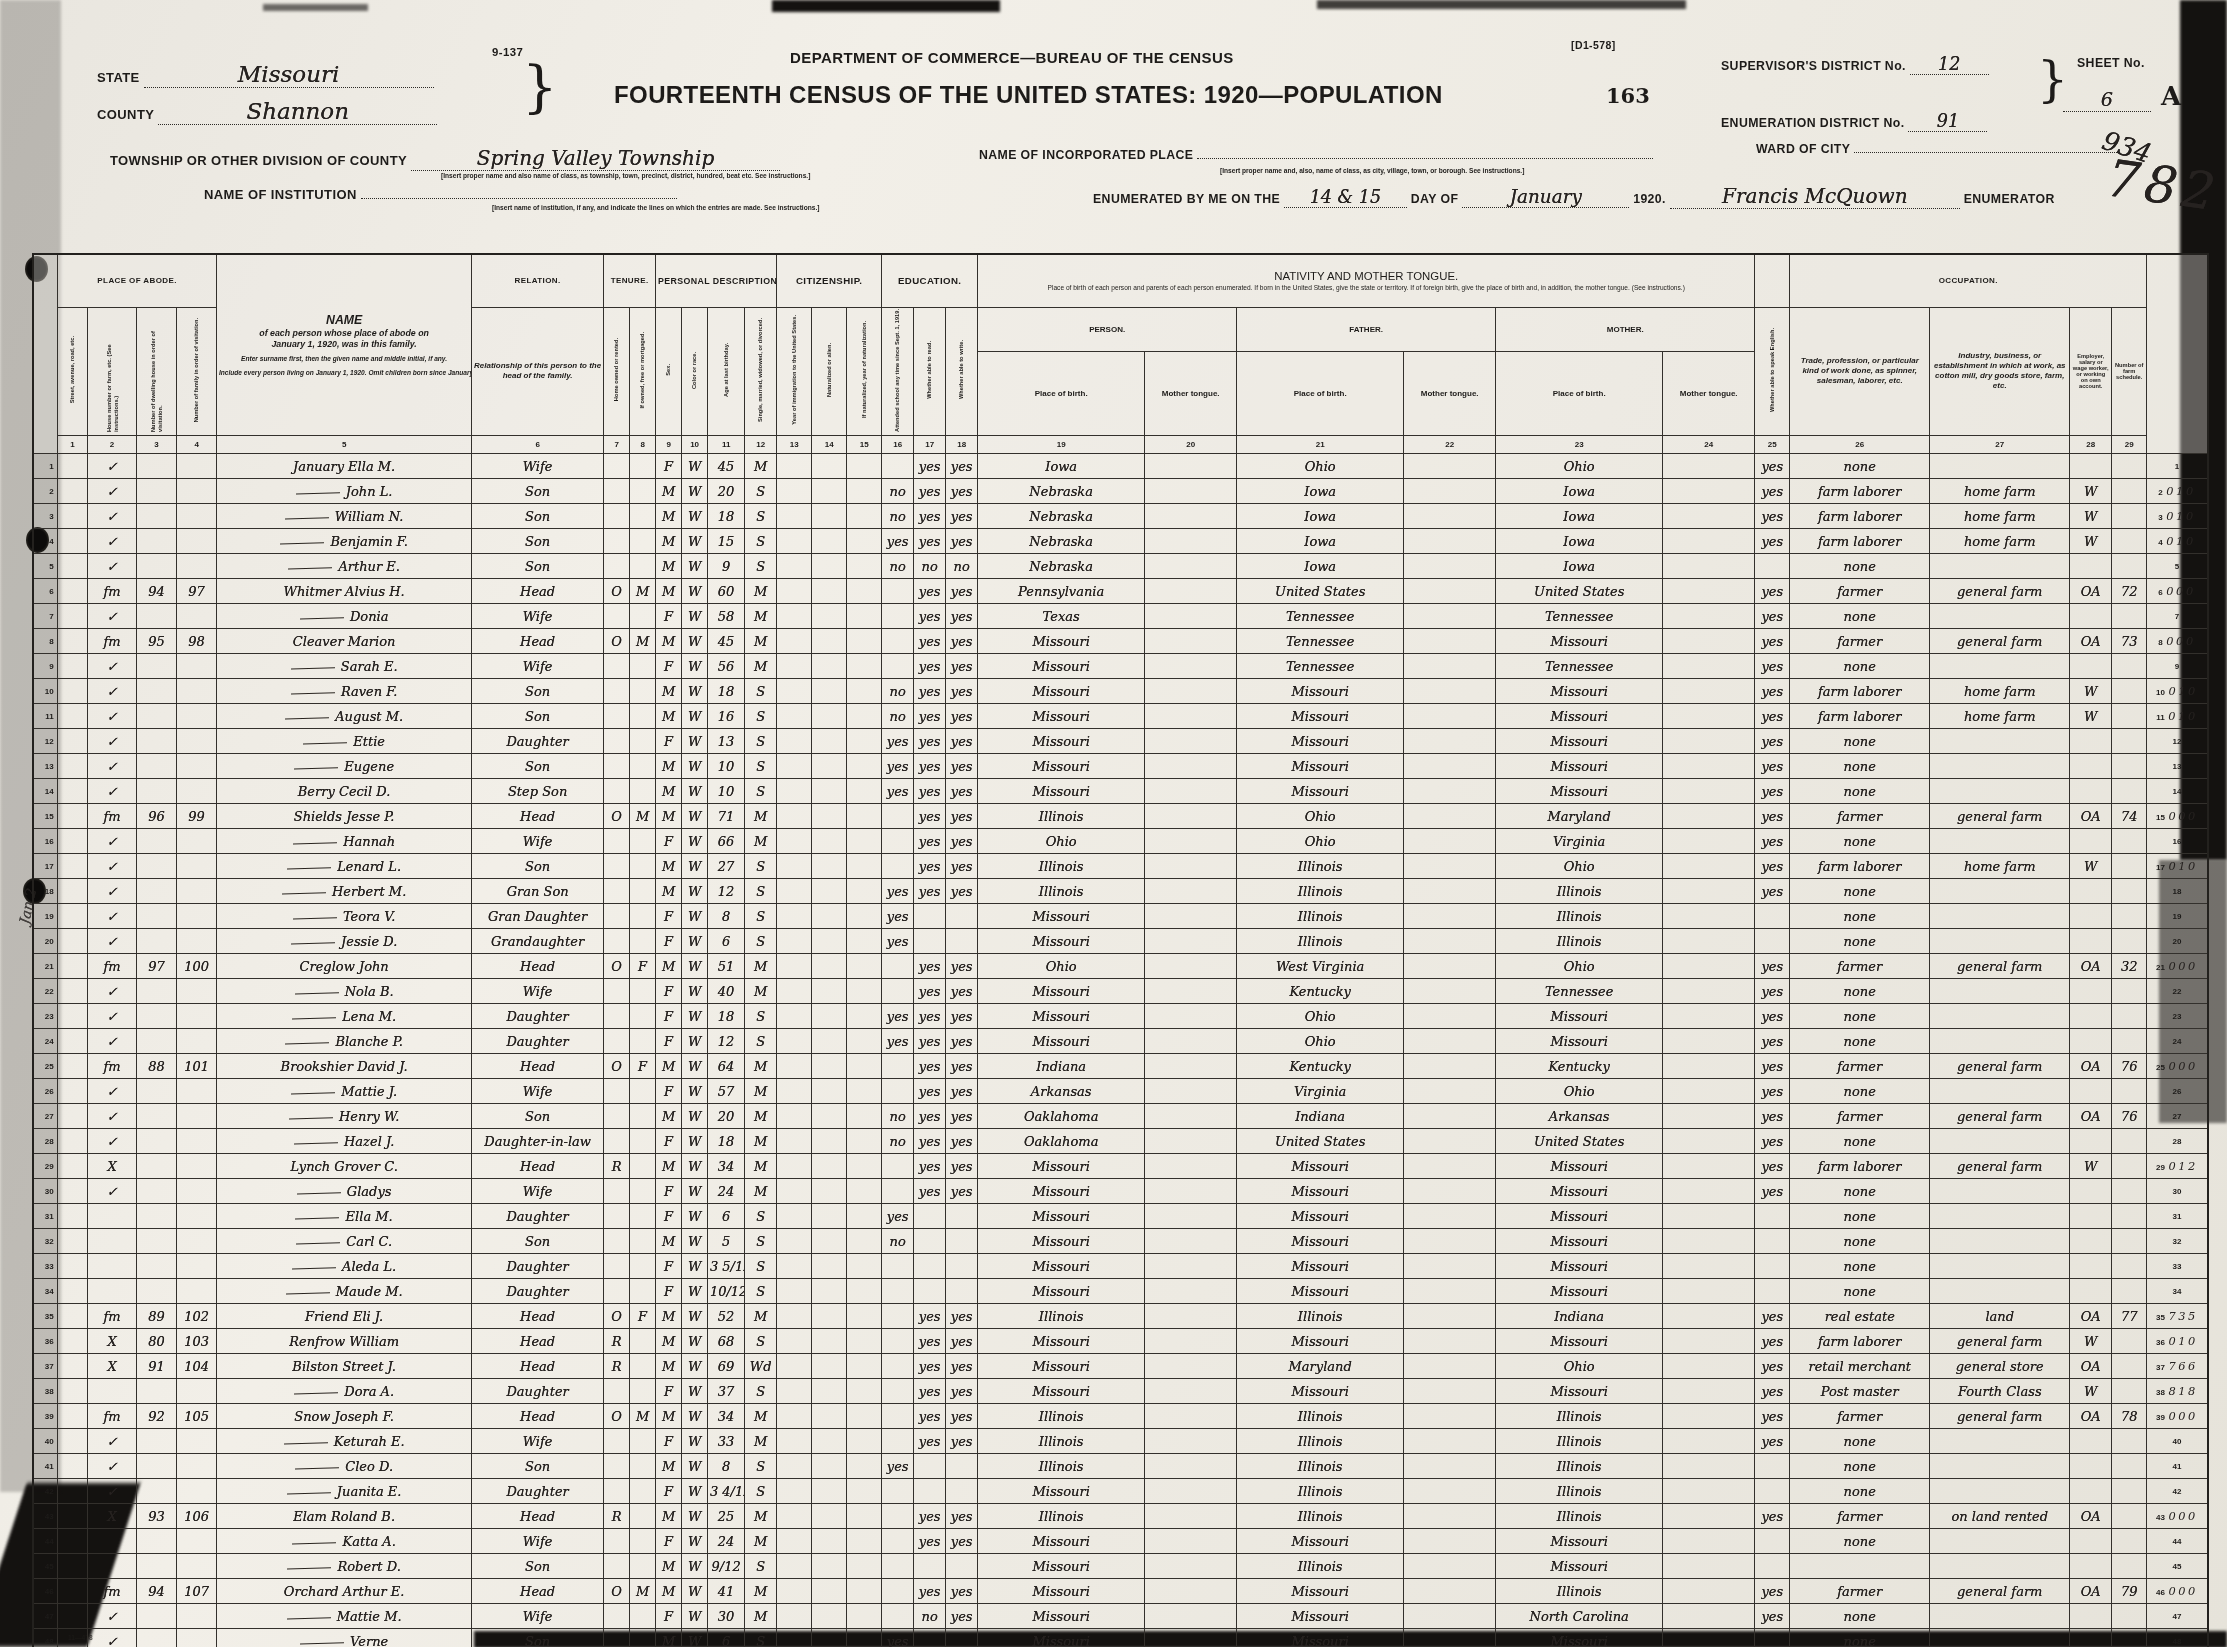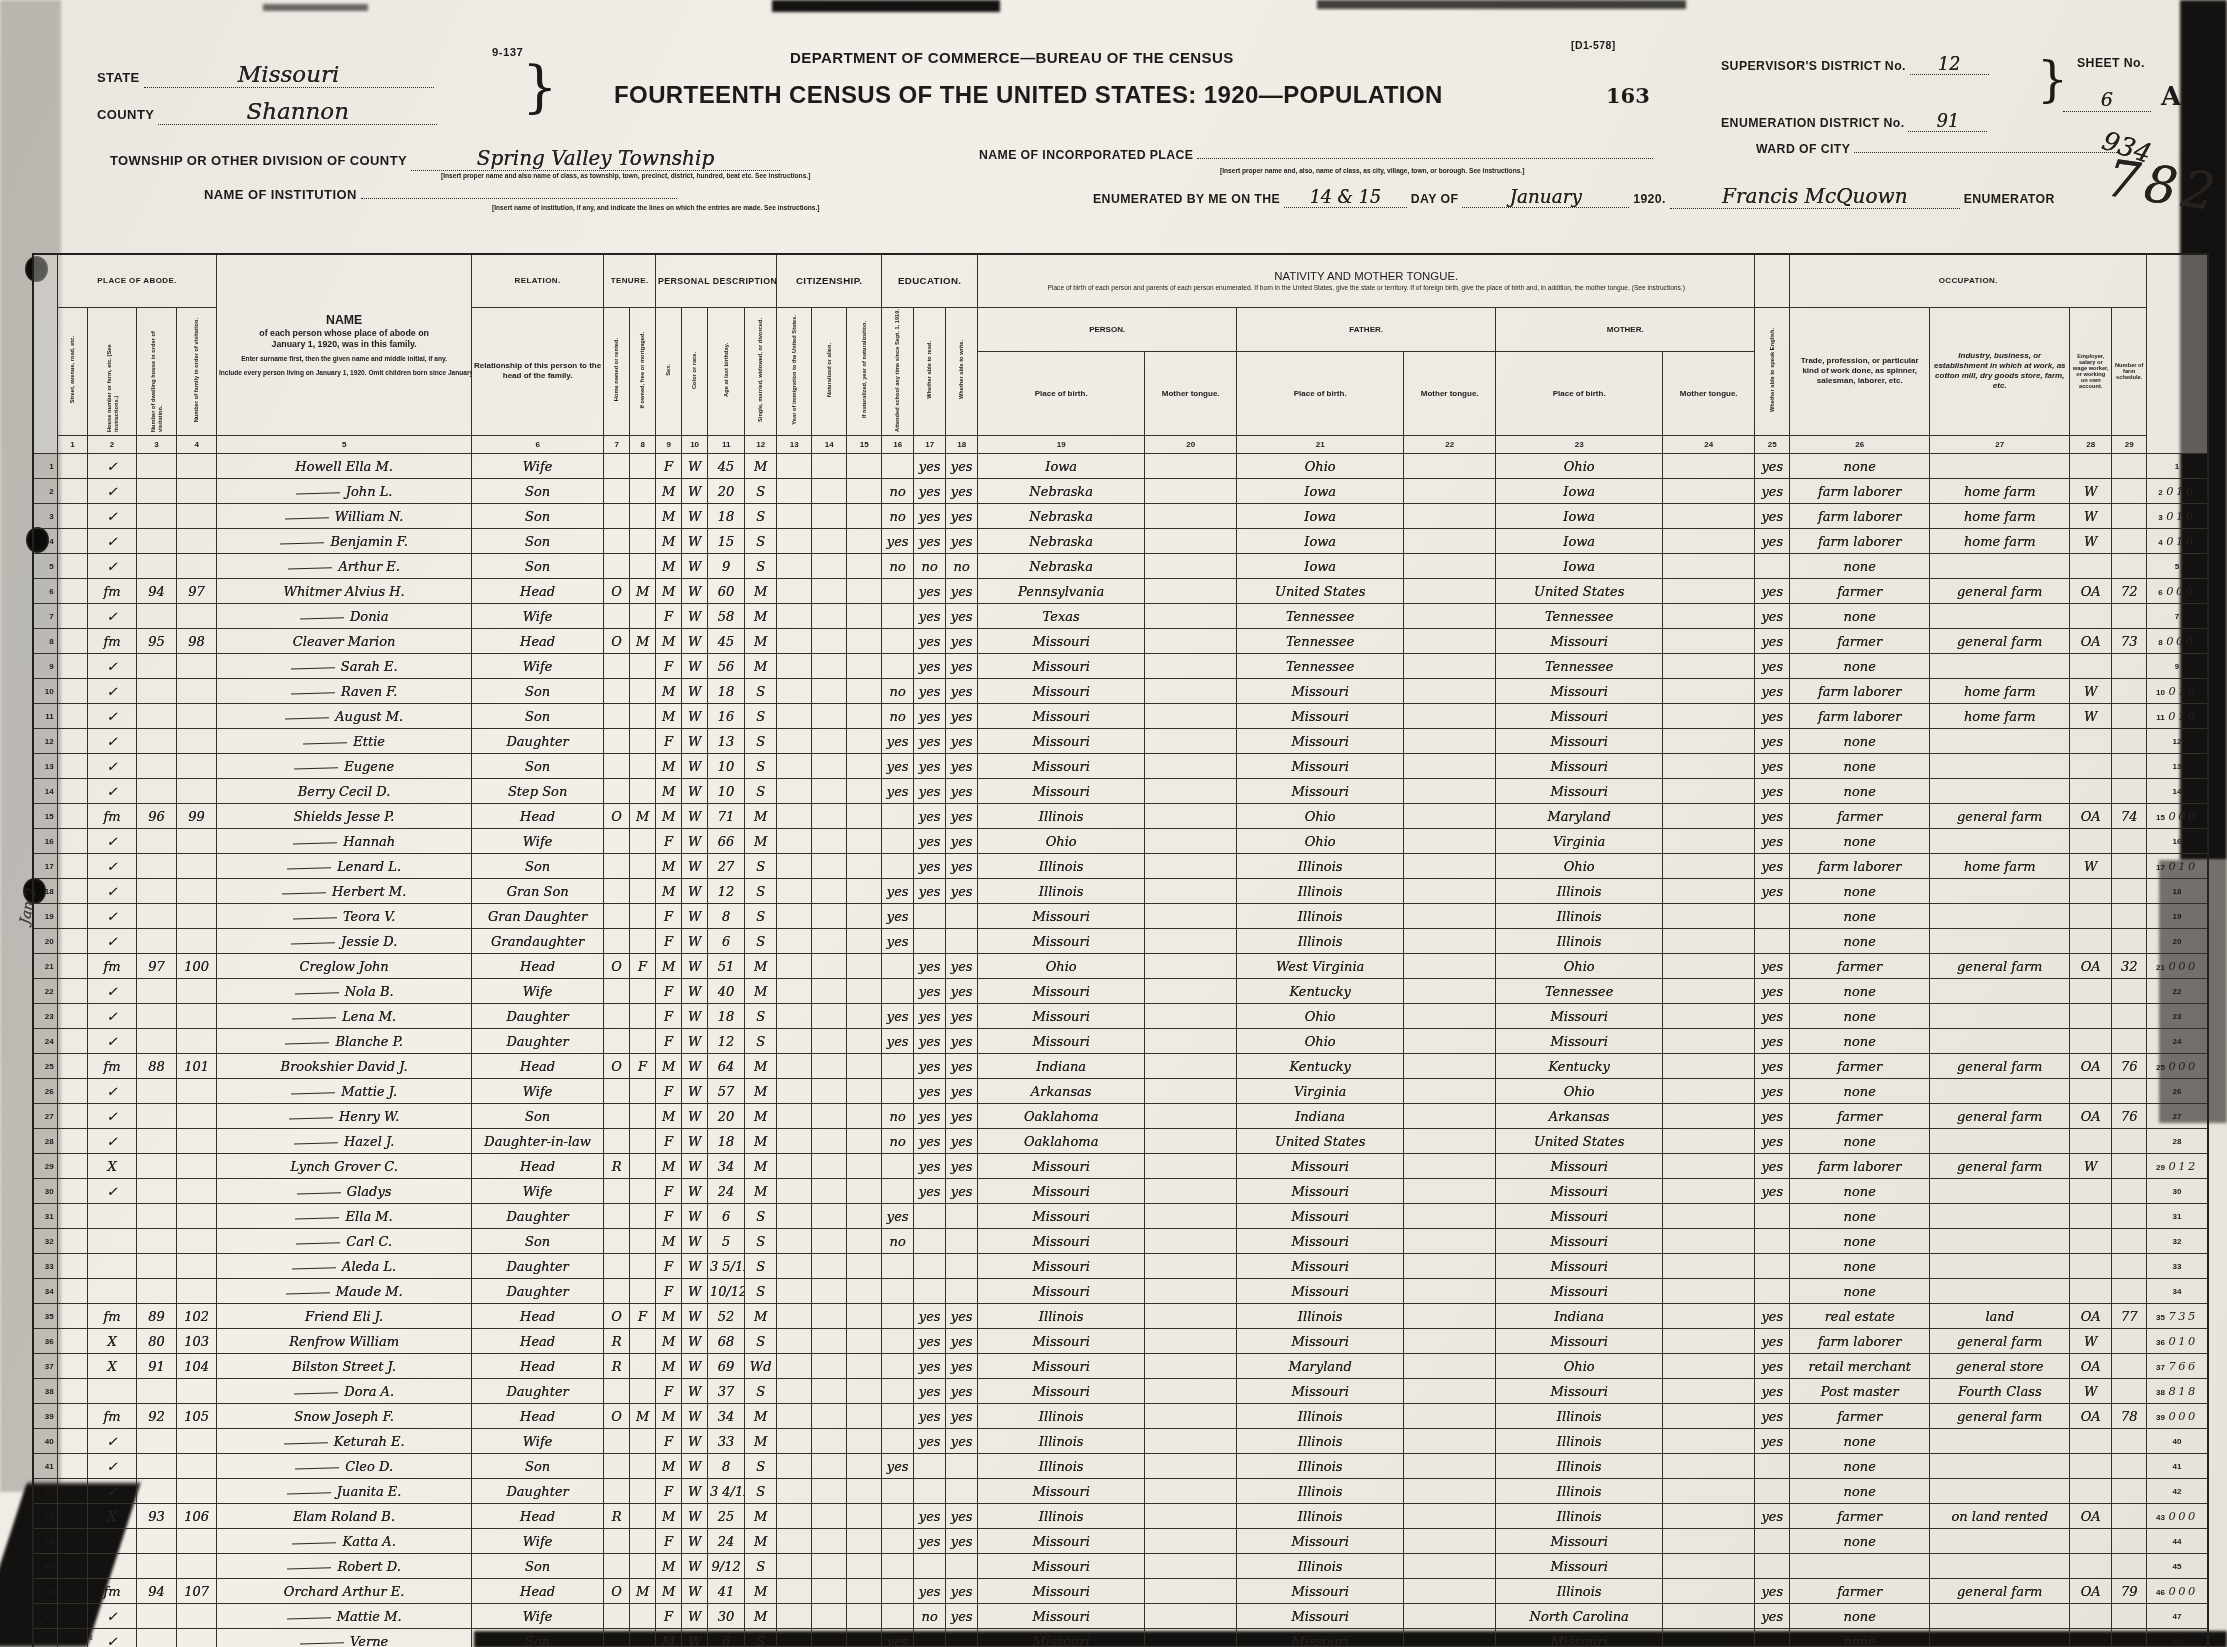--- a/index.html
+++ b/index.html
@@ -24,21 +24,21 @@
   
   table.census{border-collapse:collapse;table-layout:fixed;background:transparent;}
   table.census td{border:0.9px solid #33302c;padding:0 1.8px;overflow:hidden;white-space:nowrap;
       font-size:8px;text-align:center;vertical-align:middle;}
   td.noborder{border:none;}
   td.g{font-size:11.4px;font-weight:bold;letter-spacing:0.4px;}
   td.sub{font-size:8px;font-weight:bold;}
   .vlab{writing-mode:vertical-rl;transform:rotate(180deg);display:inline-block;
       font-size:5.7px;font-weight:bold;line-height:1.15;white-space:normal;
       max-height:123px;text-align:left;}
-  td.desc{font-size:7.5px;font-weight:bold;white-space:normal;line-height:1.25;}
+  td.desc{font-size:7.5px;font-weight:bold;white-space:normal;line-height:1.25;font-style:italic;}
   td.num{font-size:8px;font-weight:bold;height:17.6px;}
   tbody td{height:24px;}
   tbody td.hw{font-size:13px;white-space:nowrap;}
   td.namec{text-align:left;padding-left:7px;font-size:14px;}
   td.lft{text-align:left;padding-left:5.3px;}
   td.ctr{text-align:center !important;}
   td.gl{border-left:1.8px solid #23211e;}
   td.lineno{border:none;font-weight:bold;font-size:8.8px;background:transparent;}
   td.linenoR{border:none;font-size:8.8px;text-align:left;padding-left:3.5px;}
   .dash{display:inline-block;width:44px;height:0;border-top:1.8px solid #2a2520;
@@ -254,21 +254,21 @@
           <td class="num">29</td>
         </tr>
 </thead>
 <tbody id="tbody">
         <tr>
           <td class="lineno" style="text-align: right; padding-right: 3.5px;">1</td>
           <td class="hw"></td>
           <td class="hw">✓</td>
           <td class="hw"></td>
           <td class="hw"></td>
-          <td class="hw namec gl">Howell Ella M.</td>
+          <td class="hw namec gl">January Ella M.</td>
           <td class="hw gl">Wife</td>
           <td class="hw gl"></td>
           <td class="hw"></td>
           <td class="hw gl">F</td>
           <td class="hw">W</td>
           <td class="hw">45</td>
           <td class="hw">M</td>
           <td class="hw gl"></td>
           <td class="hw"></td>
           <td class="hw"></td>

